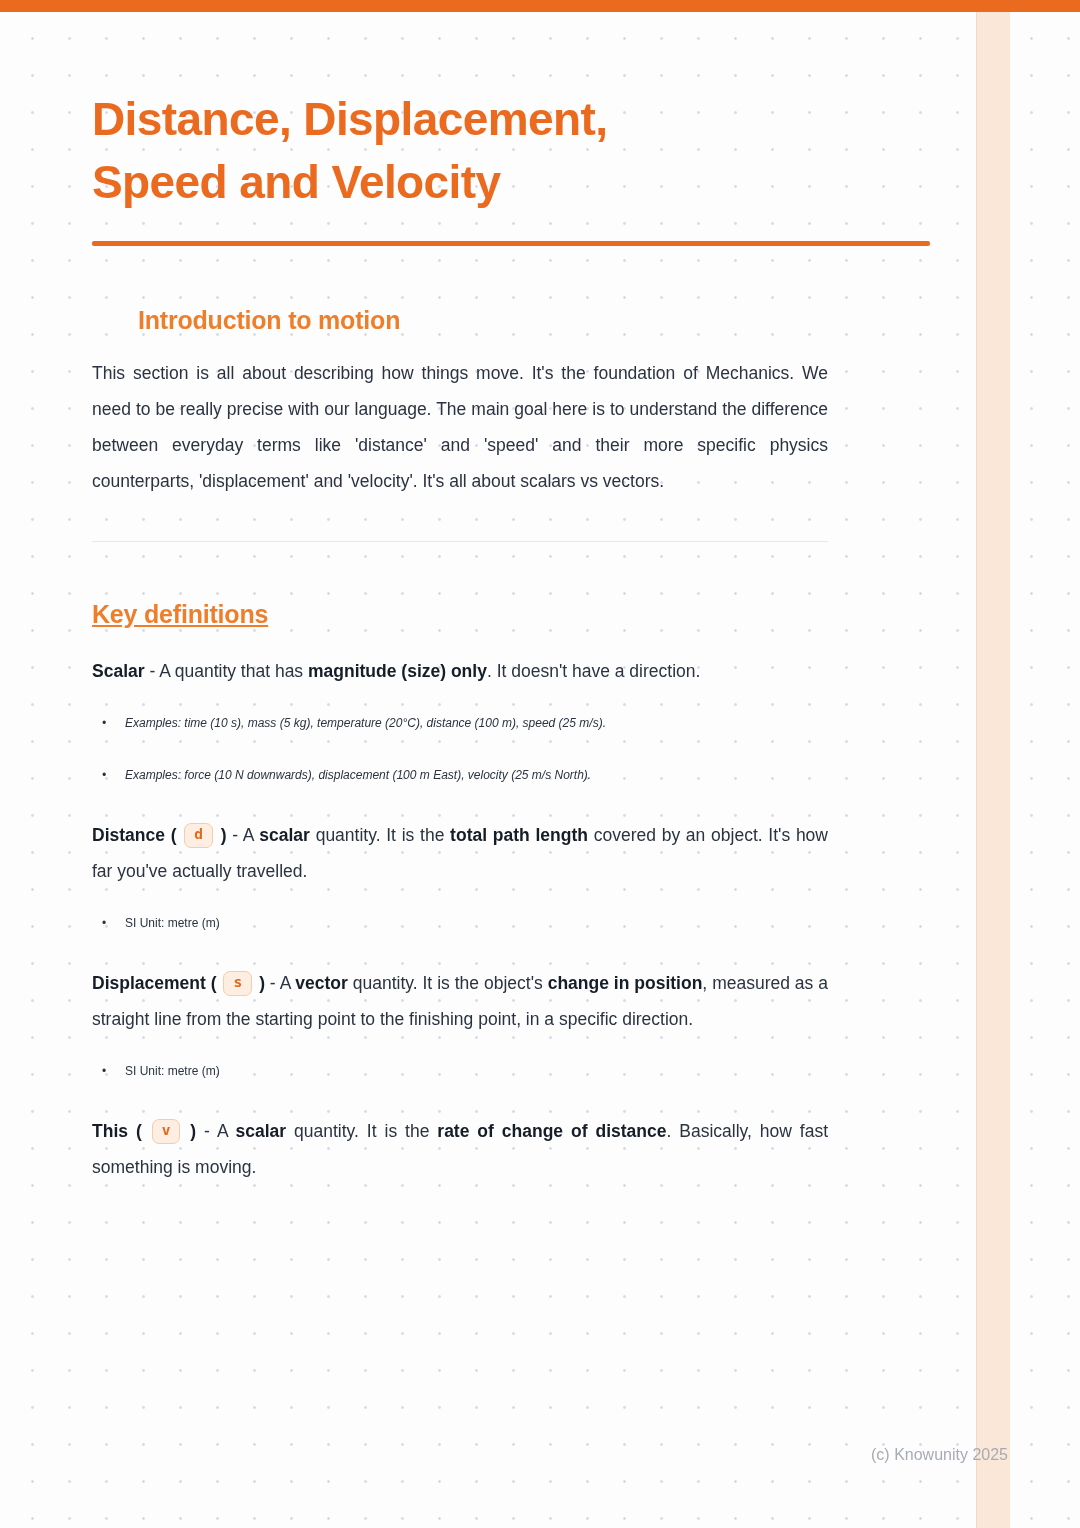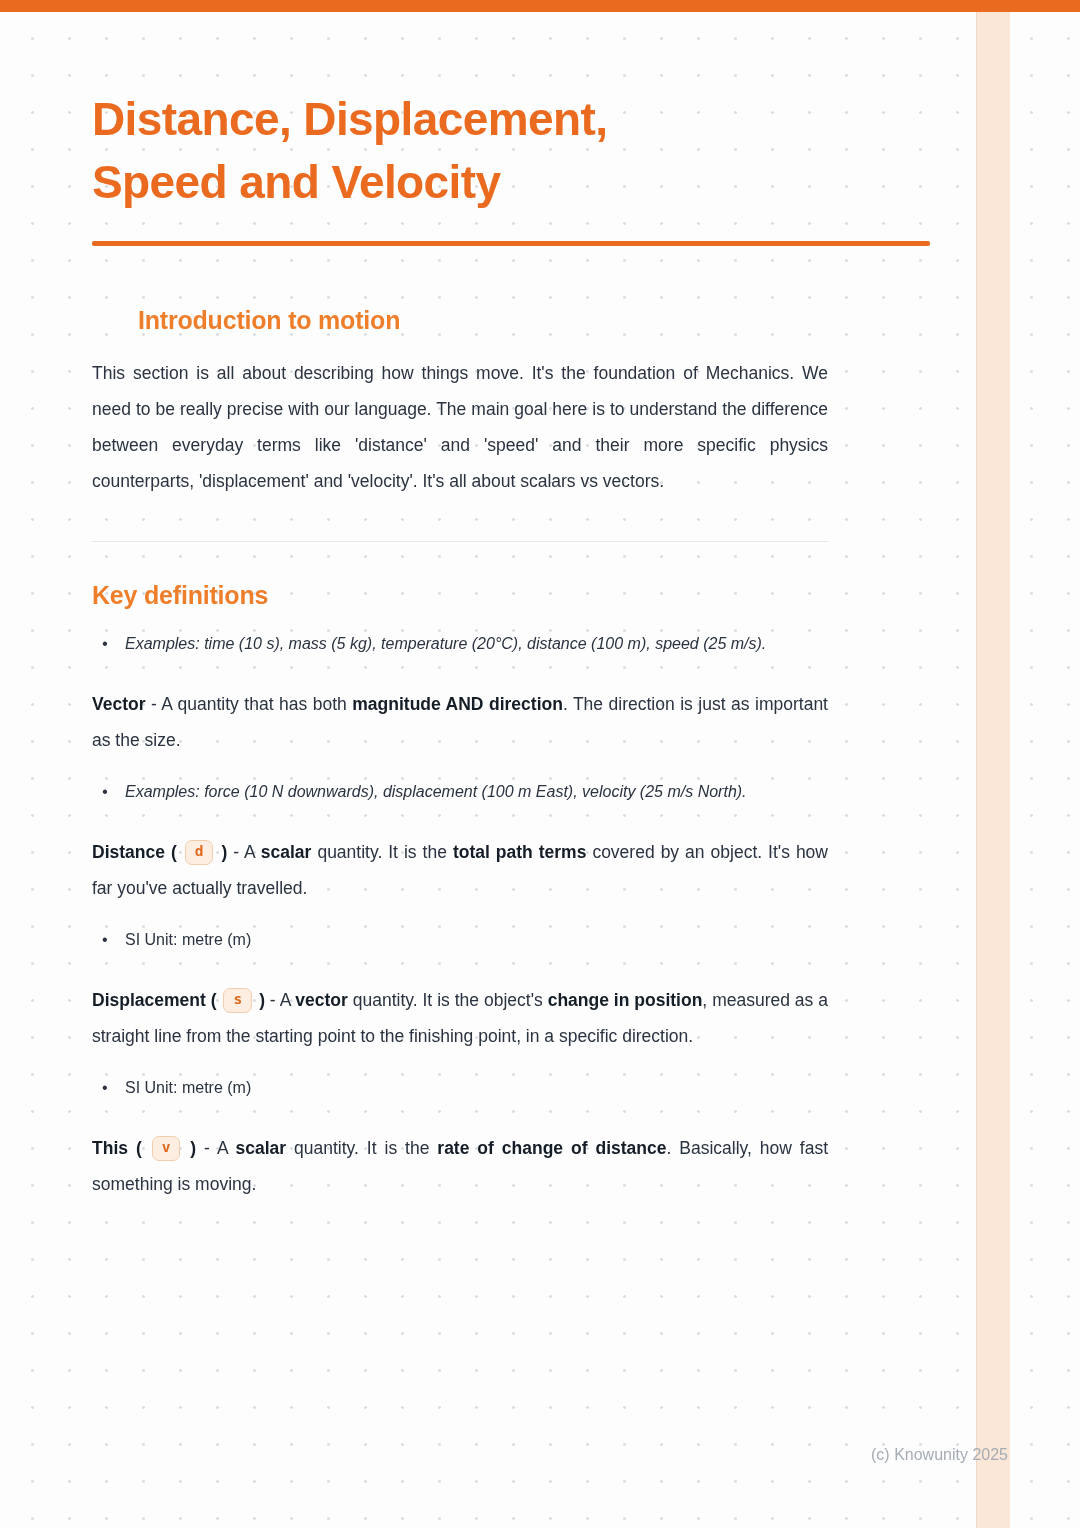--- a/index.html
+++ b/index.html
@@ -44,21 +44,21 @@
     background: #EA6A1F;
     border-radius: 2px;
   }
   h2.section-heading {
     font-size: 25px;
     font-weight: 700;
     color: #EF7E2B;
     letter-spacing: -0.2px;
   }
   .h2-intro { margin-top: 60px; margin-left: 46px; }
-  .h2-defs  { margin-top: 39px; }
+  .h2-defs  { margin-top: 58px; text-decoration: underline; }
   p.body-par {
     margin-top: 20px;
     width: 736px;
     font-size: 17.5px;
     line-height: 36px;
     text-align: justify;
     color: #2A333F;
   }
   .divider {
     margin-top: 42px;
@@ -75,21 +75,21 @@
   }
   p.def b, .strong { color: #151D27; font-weight: 700; }
   ul.bullets {
     list-style: none;
     margin-top: 16px;
     width: 736px;
   }
   ul.bullets li {
     position: relative;
     padding-left: 33px;
-    font-size: 16px;
+    font-size: 12px;
     line-height: 36px;
     color: #2A333F;
   }
   ul.bullets li::before {
     content: "\2022";
     position: absolute;
     left: 10px;
     top: 0;
     color: #2A333F;
   }
@@ -134,35 +134,35 @@
     <div class="title-rule"></div>
 
     <h2 class="section-heading h2-intro">Introduction to motion</h2>
 
     <p class="body-par">This section is all about describing how things move. It's the foundation of Mechanics. We need to be really precise with our language. The main goal here is to understand the difference between everyday terms like 'distance' and 'speed' and their more specific physics counterparts, 'displacement' and 'velocity'. It's all about scalars vs vectors.</p>
 
     <div class="divider"></div>
 
     <h2 class="section-heading h2-defs">Key definitions</h2>
 
+    <p class="def">
+      <b>Scalar</b><span> - A quantity that has </span><b>magnitude (size) only</b><span>. It doesn't have a direction.</span>
+    </p>
     <ul class="bullets">
       <li class="example">Examples: time (10 s), mass (5 kg), temperature (20°C), distance (100 m), speed (25 m/s).</li>
     </ul>
 
-    <p class="def">
-      <b>Vector</b><span> - A quantity that has both </span><b>magnitude AND direction</b><span>. The direction is just as important as the size.</span>
-    </p>
     <ul class="bullets">
       <li class="example">Examples: force (10 N downwards), displacement (100 m East), velocity (25 m/s North).</li>
     </ul>
 
     <p class="def">
       <b>Distance (</b>
       <code class="chip">d</code>
-      <b>)</b><span> - A </span><b>scalar</b><span> quantity. It is the </span><b>total path terms</b><span> covered by an object. It's how far you've actually travelled.</span>
+      <b>)</b><span> - A </span><b>scalar</b><span> quantity. It is the </span><b>total path length</b><span> covered by an object. It's how far you've actually travelled.</span>
     </p>
     <ul class="bullets">
       <li>SI Unit: metre (m)</li>
     </ul>
 
     <p class="def">
       <b>Displacement (</b>
       <code class="chip">s</code>
       <b>)</b><span> - A </span><b>vector</b><span> quantity. It is the object's </span><b>change in position</b><span>, measured as a straight line from the starting point to the finishing point, in a specific direction.</span>
     </p>

